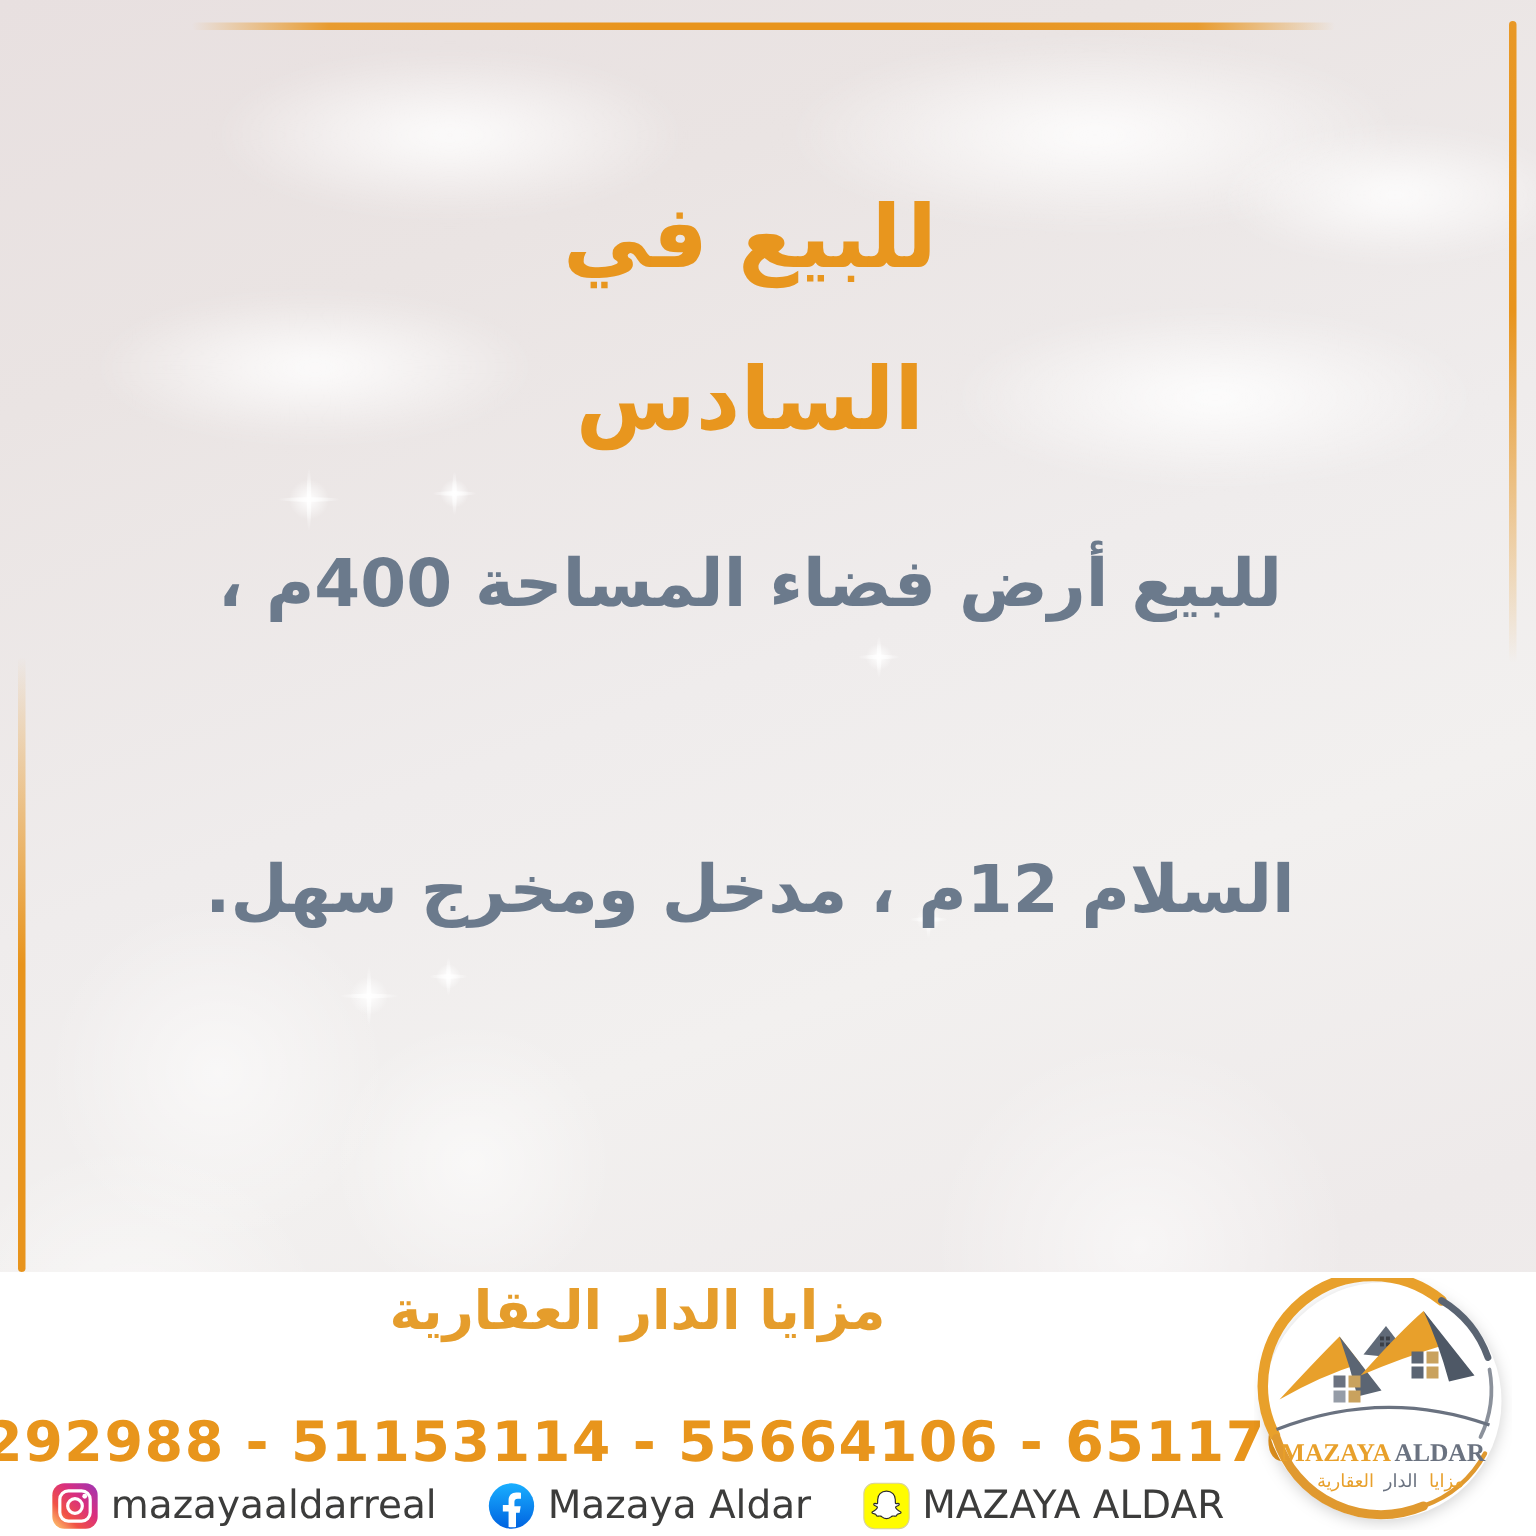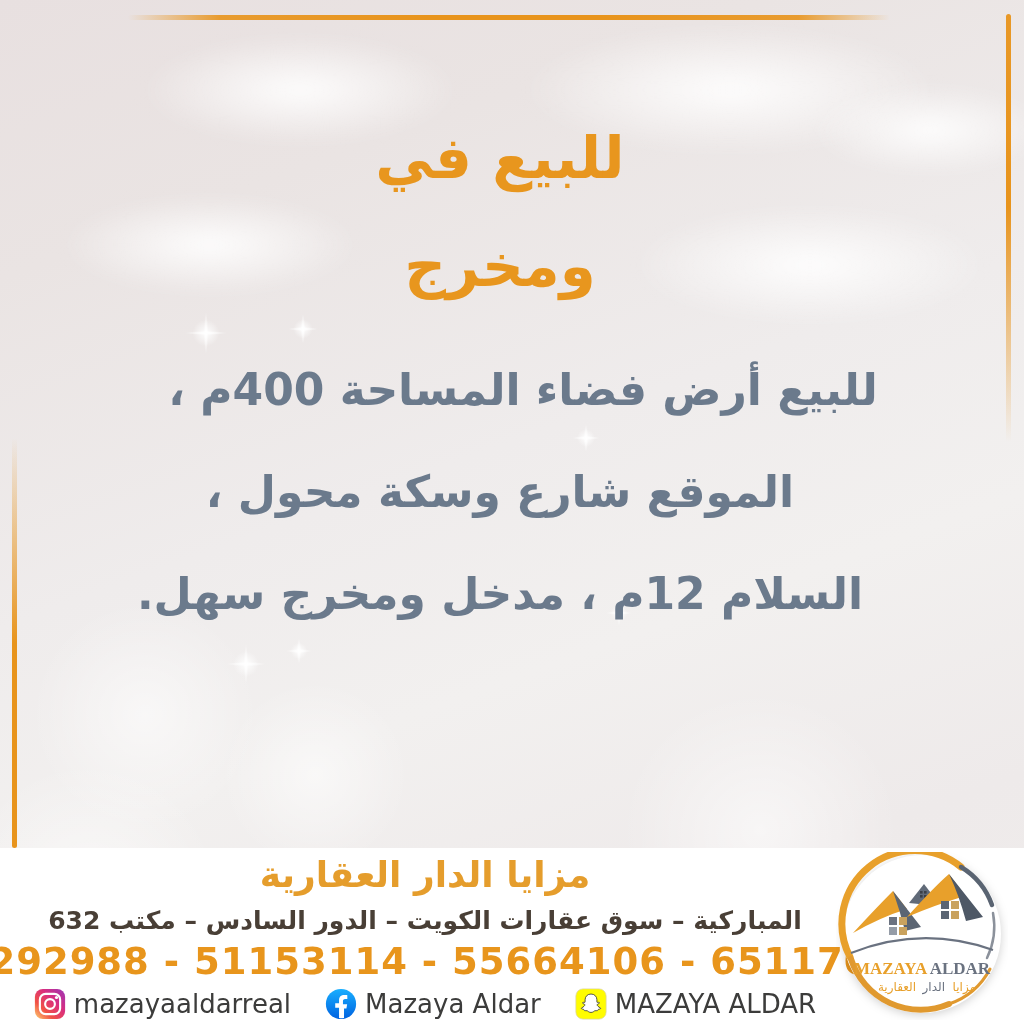--- a/index.html
+++ b/index.html
@@ -20,21 +20,21 @@
   .top-line{position:absolute;left:128px;top:15px;width:762px;height:5px;border-radius:3px;
     background:linear-gradient(90deg,rgba(232,148,28,0) 0%,rgba(232,148,28,.9) 12%,#e8941c 40%,#e8941c 62%,rgba(232,148,28,.9) 88%,rgba(232,148,28,0) 100%);}
   .right-line{position:absolute;left:1006px;top:14px;width:5px;height:428px;border-radius:3px;
     background:linear-gradient(180deg,rgba(232,148,28,.95) 0%,#e8941c 45%,rgba(232,148,28,0) 100%);}
   .left-line{position:absolute;left:12px;top:438px;width:5px;height:410px;border-radius:3px;
     background:linear-gradient(180deg,rgba(232,148,28,0) 0%,#e8941c 50%,#e8941c 100%);}
   
   .txt{position:absolute;left:0;width:1000px;text-align:center;direction:rtl;white-space:nowrap;font-weight:bold;}
   .hero1{top:124px;font-size:58px;color:#e8961e;letter-spacing:1px;}
   .hero2{top:232px;font-size:58px;color:#e8961e;letter-spacing:1px;}
-  .d1{top:364px;font-size:44px;color:#6b7a8c;padding-left:23px;}
+  .d1{top:364px;font-size:44px;color:#6b7a8c;}
   .d2{top:466px;font-size:44px;color:#6b7a8c;}
   .d3{top:568px;font-size:44px;color:#6b7a8c;}
   .price{top:661px;font-size:46px;color:#e8961e;}
   
   .footer{position:absolute;left:0;top:848px;width:1024px;height:176px;background:#ffffff;padding-left:20px;}
   .footer-left{position:absolute;left:0;top:0;width:850px;height:176px;}
   .company{position:absolute;top:6px;width:100%;text-align:center;direction:rtl;font-weight:bold;font-size:36px;color:#e59d2c;white-space:nowrap;}
   .address{position:absolute;top:58px;width:100%;text-align:center;direction:rtl;font-weight:bold;font-size:25px;color:#493f36;white-space:nowrap;}
   .phone-row{position:absolute;top:92px;width:100%;display:flex;direction:ltr;justify-content:center;align-items:center;gap:10px;}
   .phone-num{font-weight:bold;font-size:37px;color:#e8951c;letter-spacing:1px;white-space:nowrap;}
@@ -63,30 +63,28 @@
   <div class="sparkle" style="left:572px;top:424px;width:28px;height:28px;"></div>
   <div class="sparkle" style="left:226px;top:644px;width:40px;height:40px;"></div>
   <div class="sparkle" style="left:286px;top:638px;width:26px;height:26px;"></div>
   <div class="sparkle" style="left:606px;top:600px;width:26px;height:26px;"></div>
 
   <div class="top-line"></div>
   <div class="right-line"></div>
   <div class="left-line"></div>
 
   <div class="txt hero1">للبيع في</div>
-  <div class="txt hero2">ومخرج</div>
+  <div class="txt hero2">السادس</div>
 
   <div class="txt d1">للبيع أرض فضاء المساحة 400م ،</div>
-  <div class="txt d2">الموقع شارع وسكة محول ،</div>
   <div class="txt d3">السلام 12م ، مدخل ومخرج سهل.</div>
 
   <div class="footer">
     <div class="footer-left">
       <div class="company">مزايا الدار العقارية</div>
-      <div class="address">المباركية – سوق عقارات الكويت – الدور السادس – مكتب 632</div>
 
       <div class="phone-row">
         <svg width="42" height="42" viewBox="0 0 512 512">
           <path d="M164.9 24.6c-7.7-18.6-28-28.5-47.4-23.2l-88 24C12.1 30.2 0 46 0 64c0 247.4 200.6 448 448 448 18 0 33.8-12.1 38.6-29.5l24-88c5.3-19.4-4.6-39.7-23.2-47.4l-96-40c-16.3-6.8-35.2-2.1-46.3 11.6L304.7 368C234.3 334.7 177.3 277.7 144 207.3L193.3 167c13.7-11.2 18.4-30 11.6-46.3l-40-96z" fill="none" stroke="#161616" stroke-width="40"></path>
         </svg>
         <div class="phone-num">99292988 - 51153114 - 55664106 - 65117079</div>
       </div>
 
       <div class="social-row">
         <div class="social-item">

